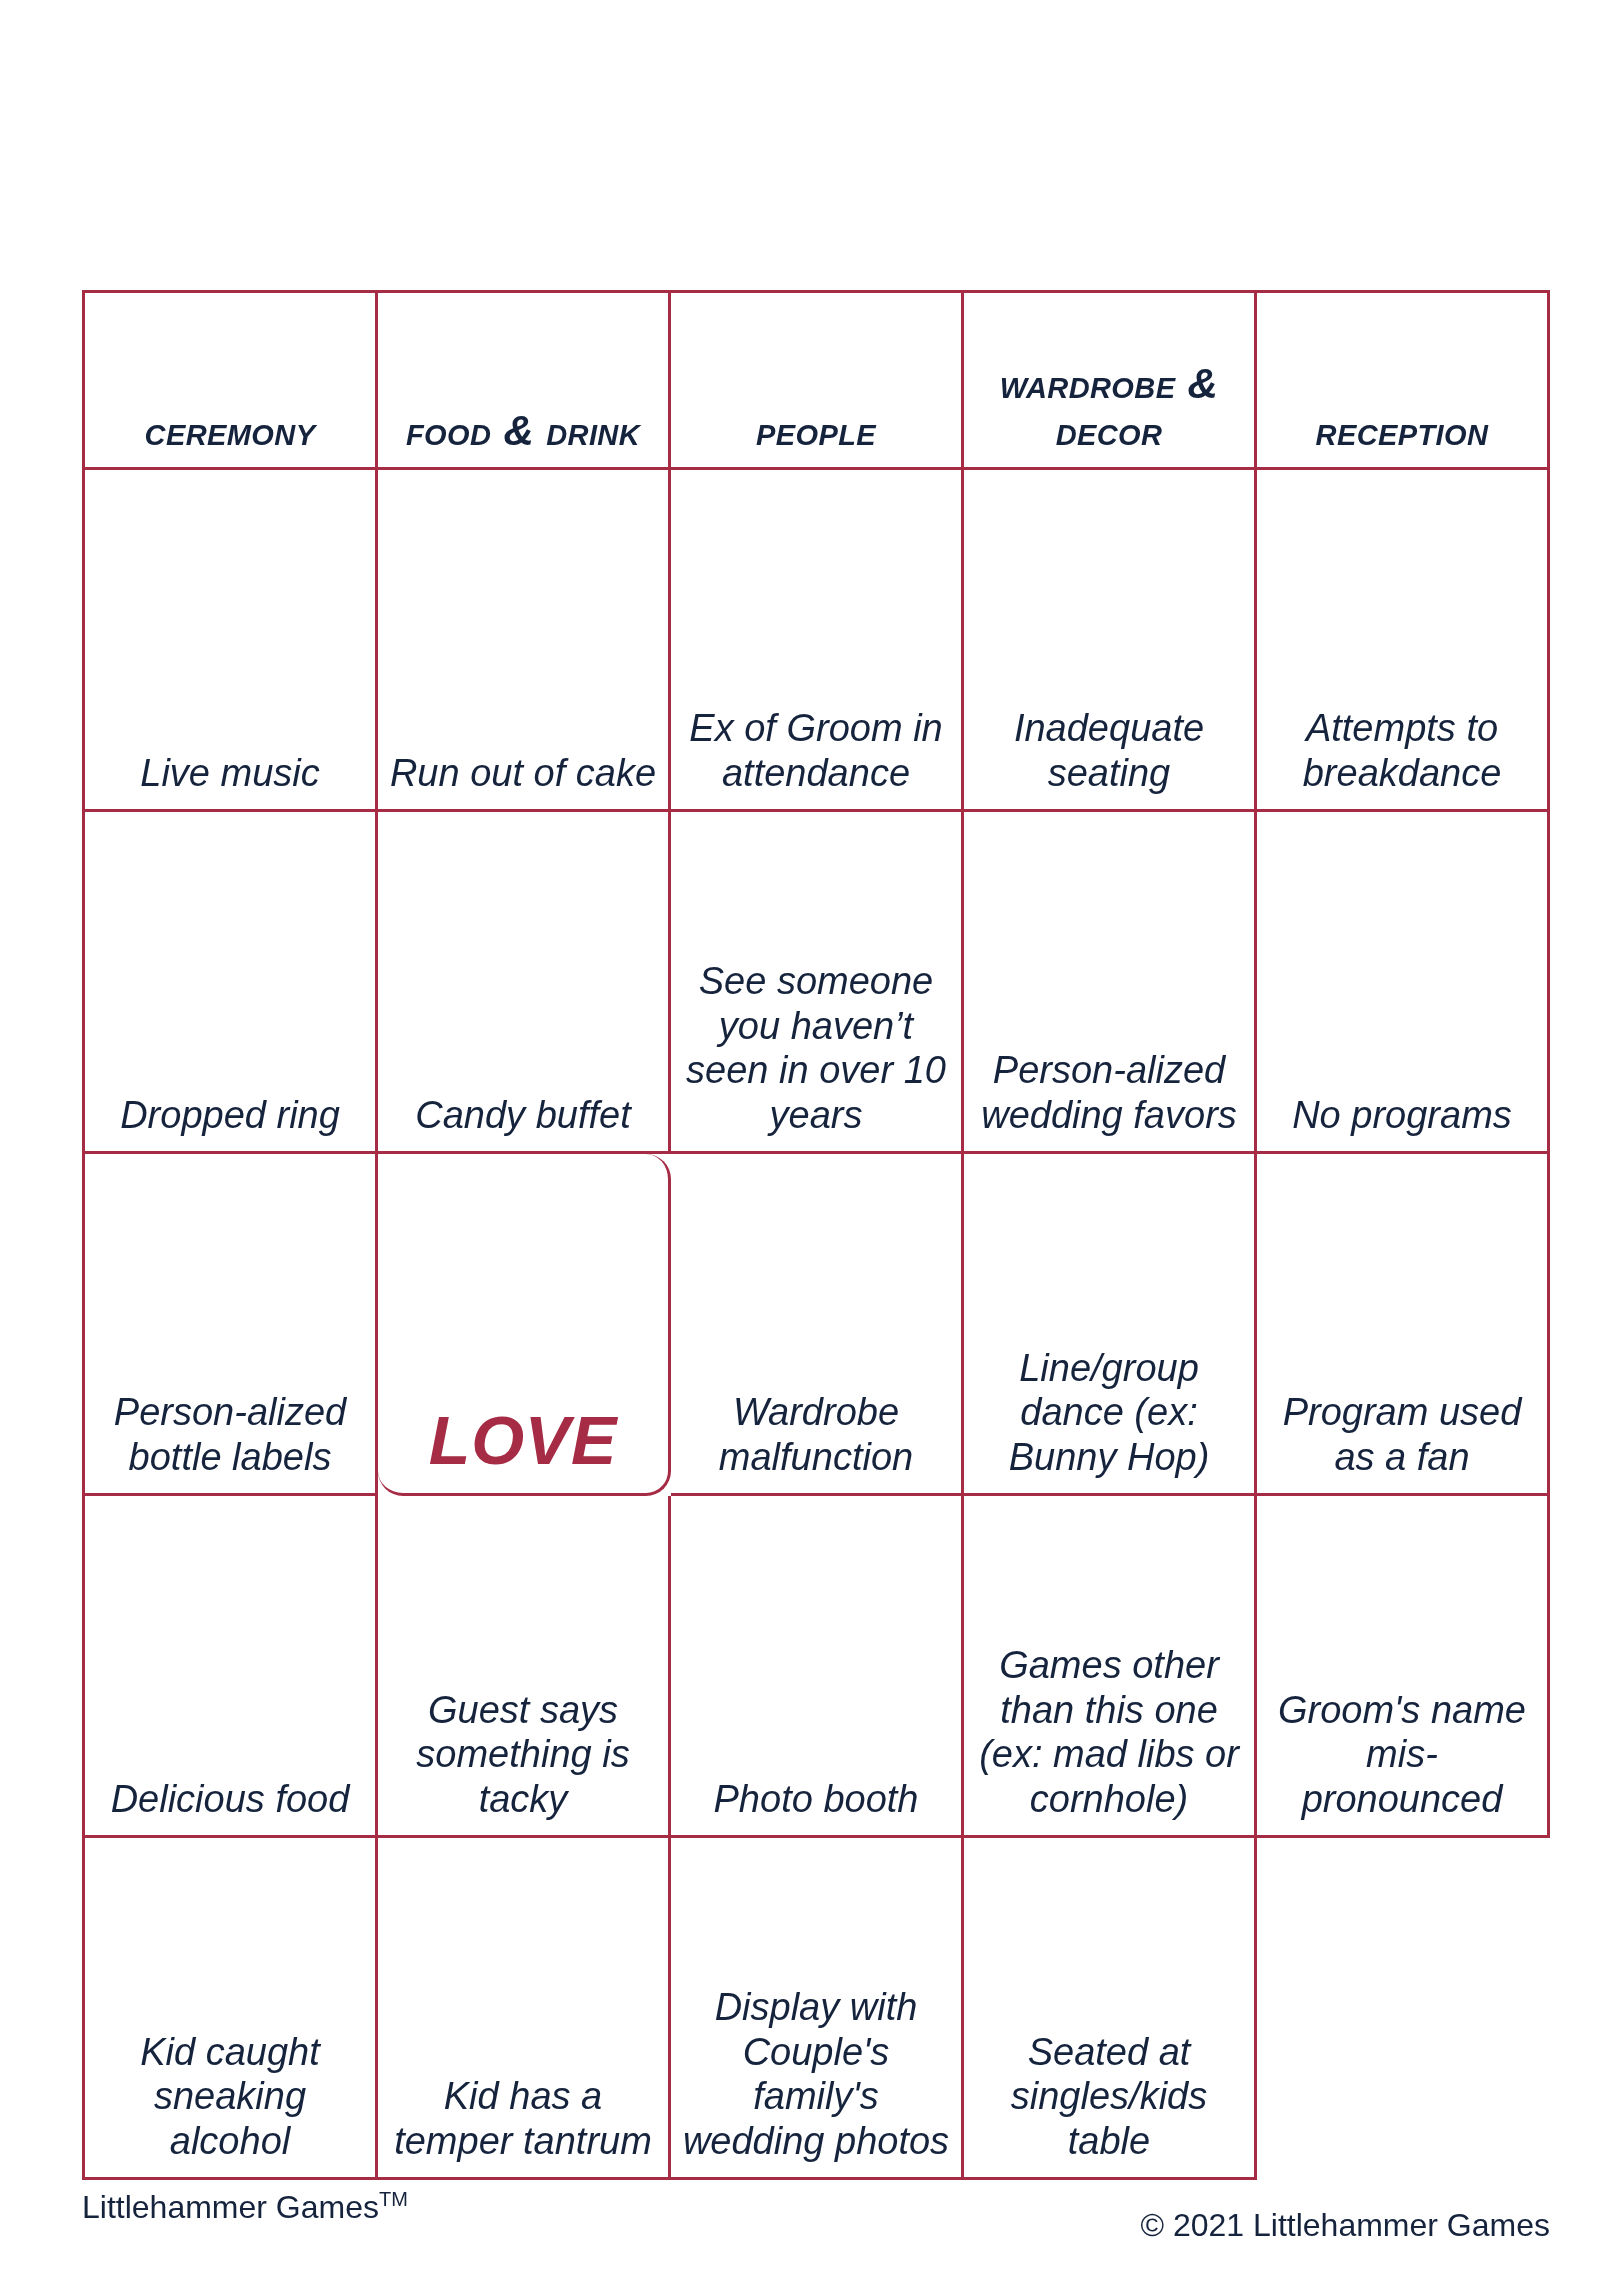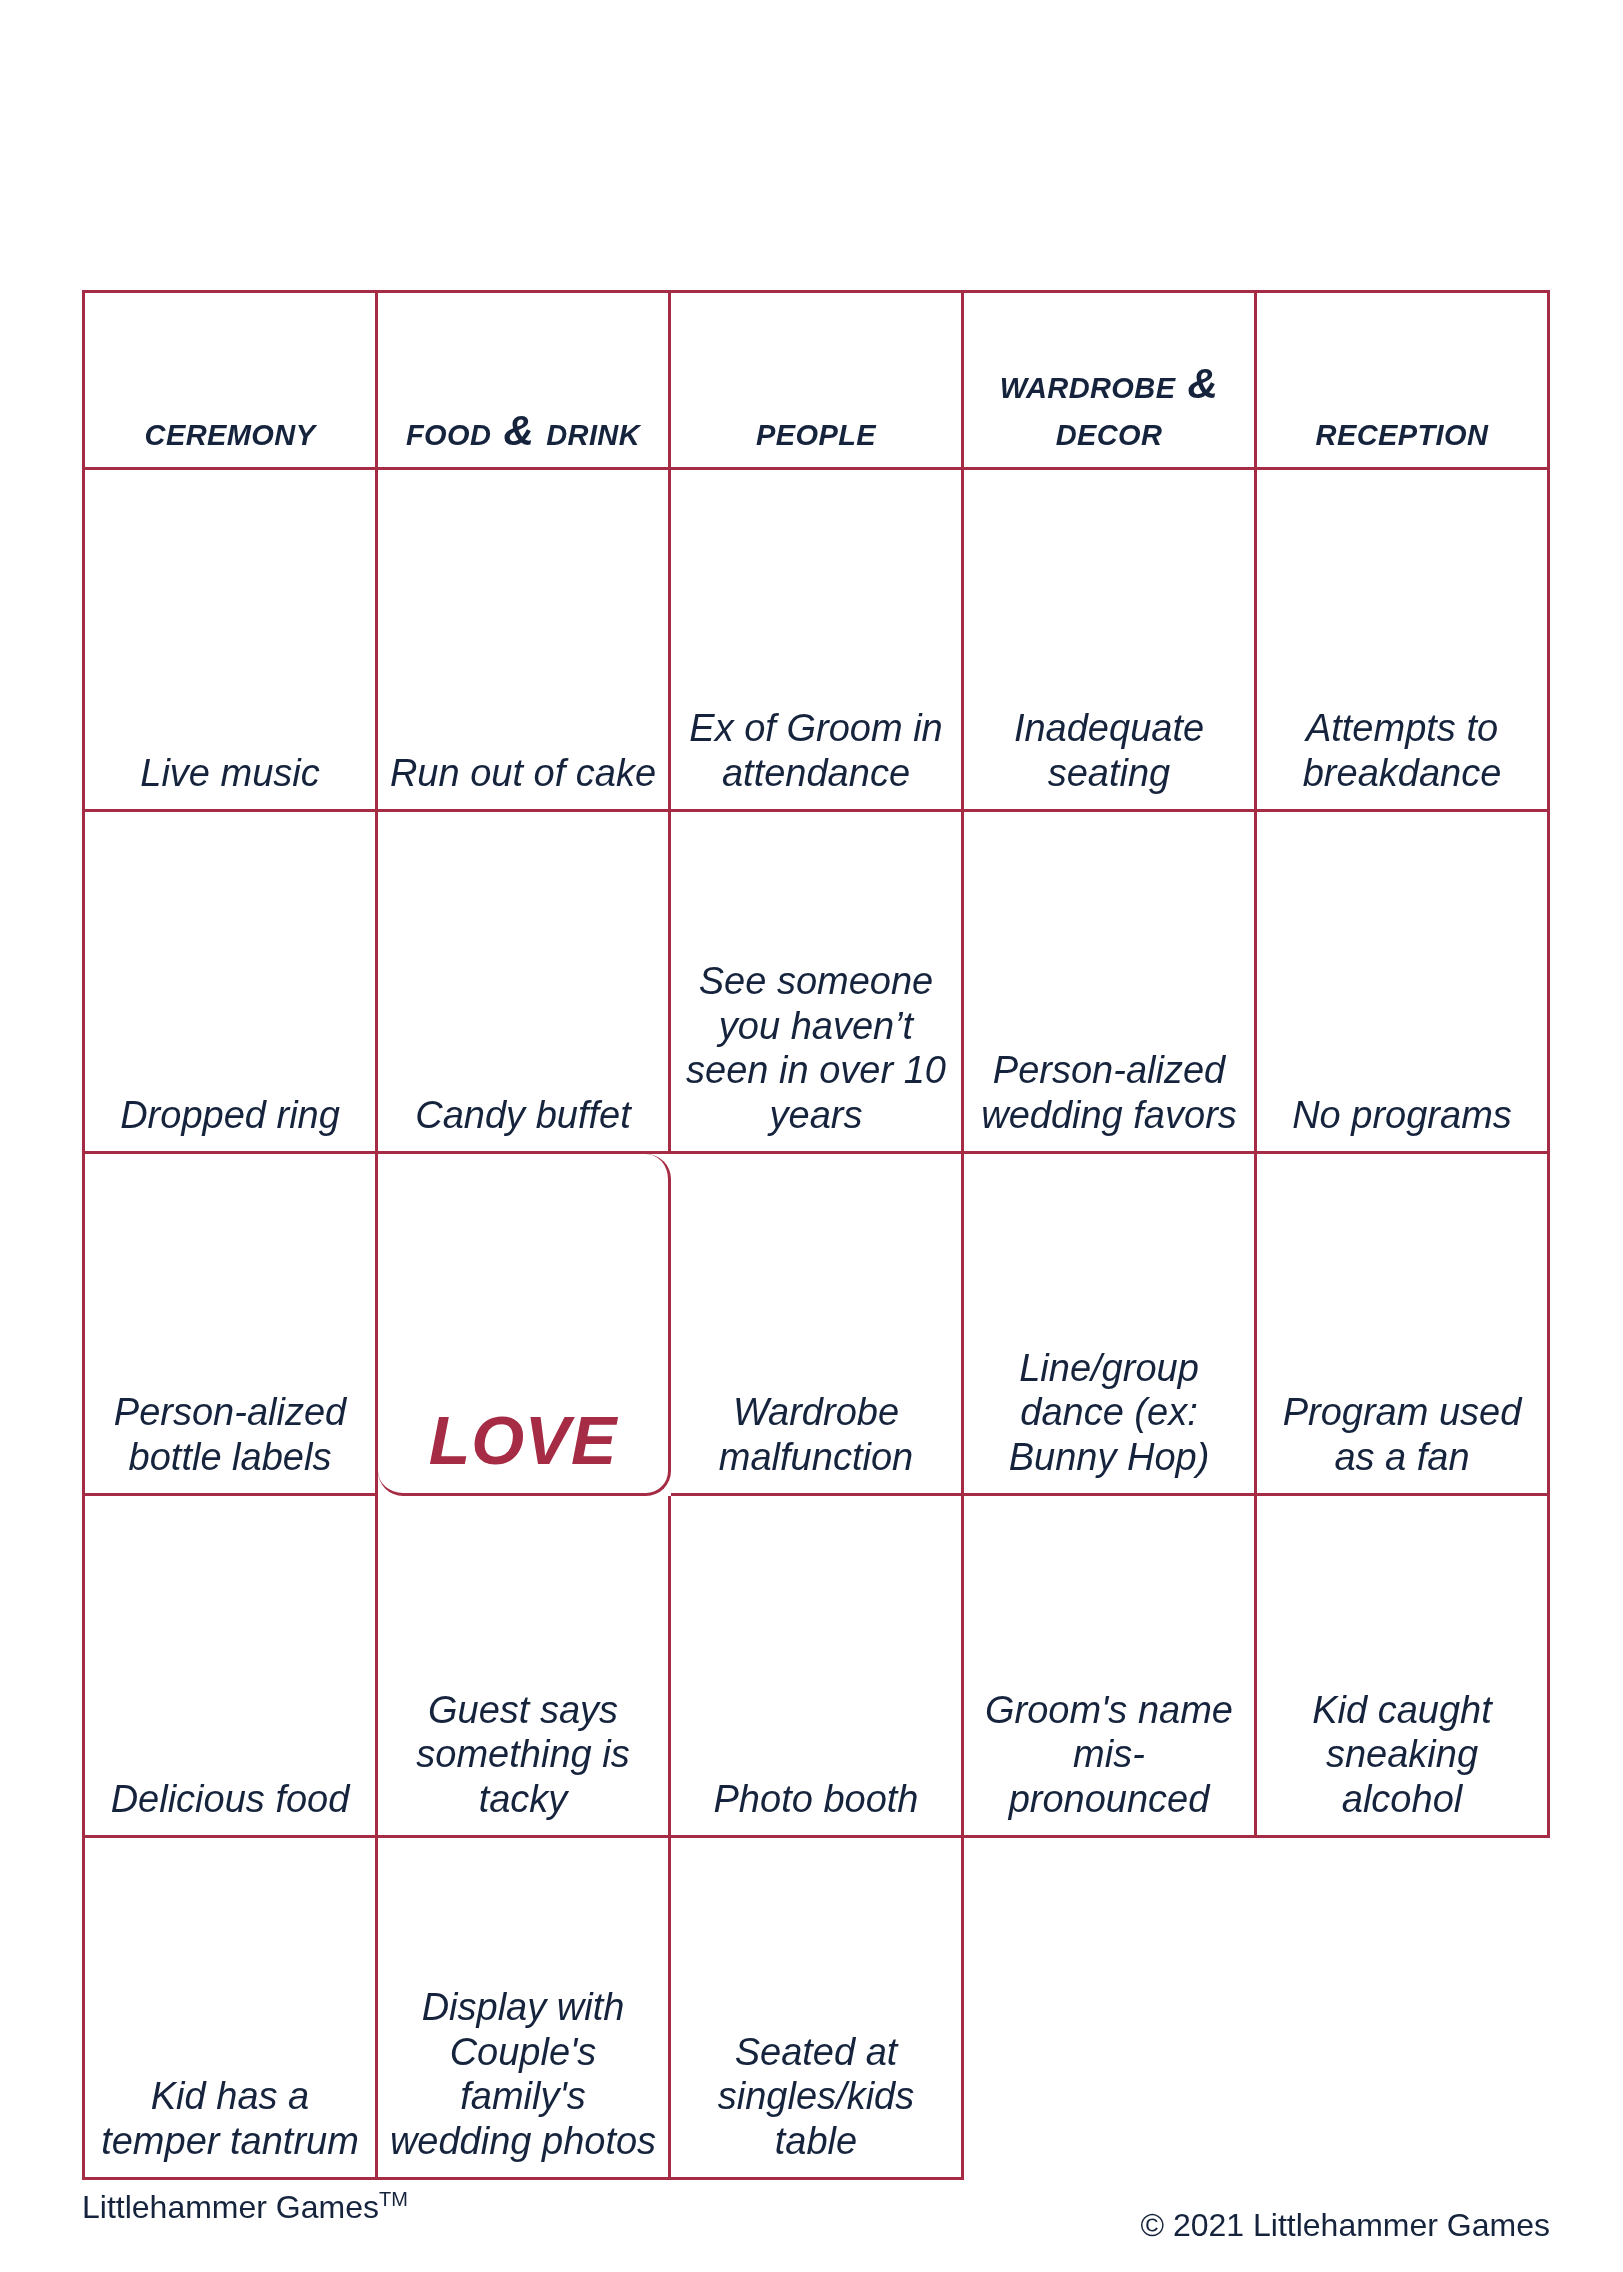--- a/index.html
+++ b/index.html
@@ -163,20 +163,21 @@
     <div class="cell body-cell">No programs</div>
     <div class="cell body-cell">Person-alized bottle labels</div>
     <div class="cell body-cell free-cell">LOVE</div>
     <div class="cell body-cell">Wardrobe malfunction</div>
     <div class="cell body-cell">Line/group dance (ex: Bunny Hop)</div>
 
     <div class="cell body-cell">Program used as a fan</div>
     <div class="cell body-cell">Delicious food</div>
     <div class="cell body-cell">Guest says something is tacky</div>
     <div class="cell body-cell">Photo booth</div>
+    <div class="cell body-cell">Games other than this one (ex: mad libs or cornhole)</div>
 
     <div class="cell body-cell">Groom's name mis-pronounced</div>
     <div class="cell body-cell">Kid caught sneaking alcohol</div>
     <div class="cell body-cell">Kid has a temper tantrum</div>
     <div class="cell body-cell">Display with Couple's family's wedding photos</div>
     <div class="cell body-cell">Seated at singles/kids table</div>
 
   </div>
 
   <div class="footer">

